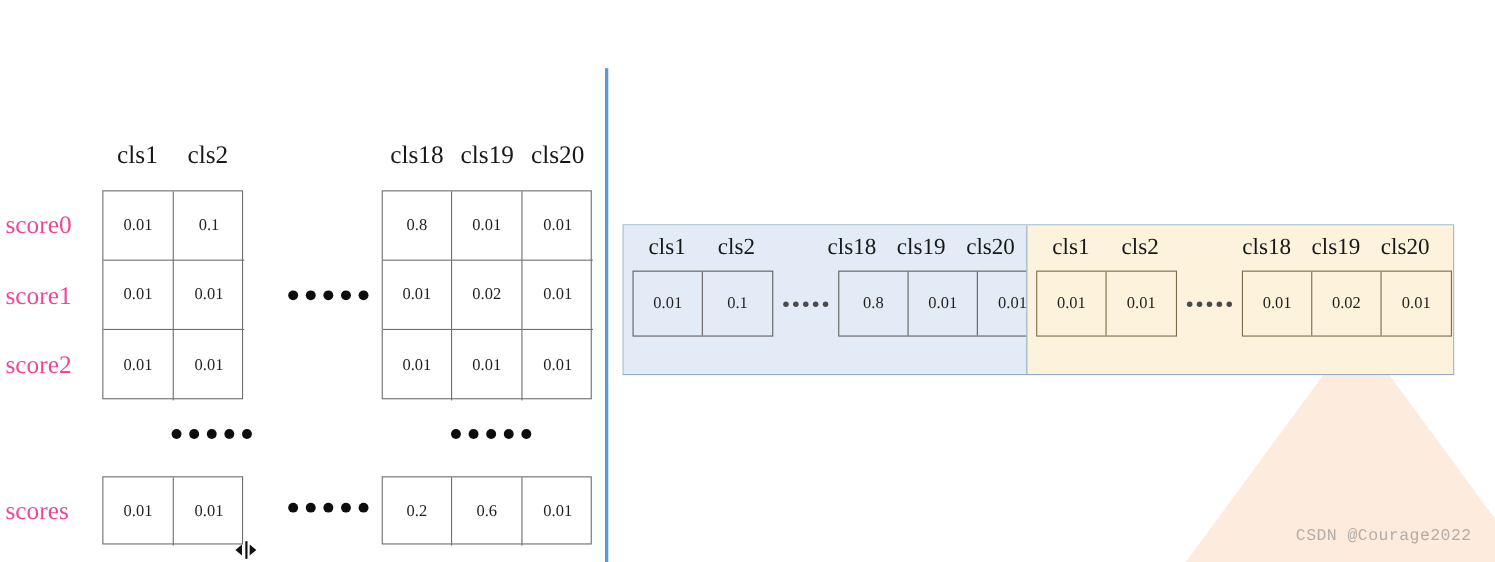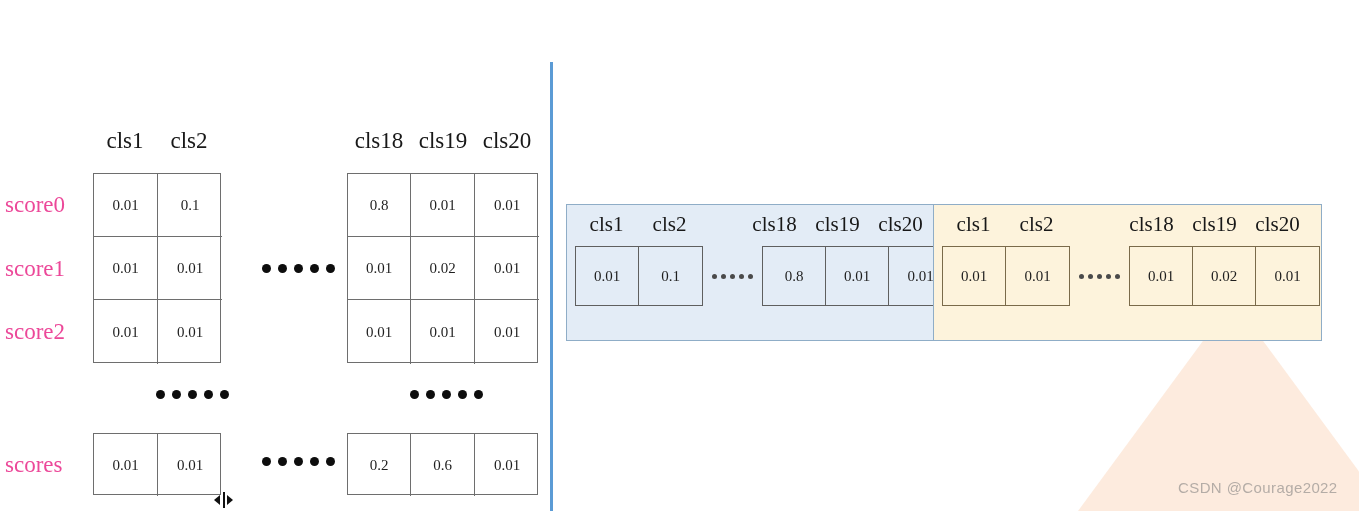--- a/index.html
+++ b/index.html
@@ -29,21 +29,21 @@
     height: 0;
     border-left: 155px solid transparent;
     border-right: 155px solid transparent;
     border-bottom: 211px solid rgba(246, 166, 107, 0.22);
     pointer-events: none;
   }
   .wm-text {
     position: absolute;
     left: 1178px;
     top: 479px;
-    font-family: Liberation Sans, sans-serif;
+    font-family: Liberation Mono, monospace;
     font-size: 15px;
     color: rgba(120, 120, 120, 0.55);
     letter-spacing: 0.4px;
     white-space: nowrap;
     pointer-events: none;
   }
 
   
   .title {
     position: absolute;

